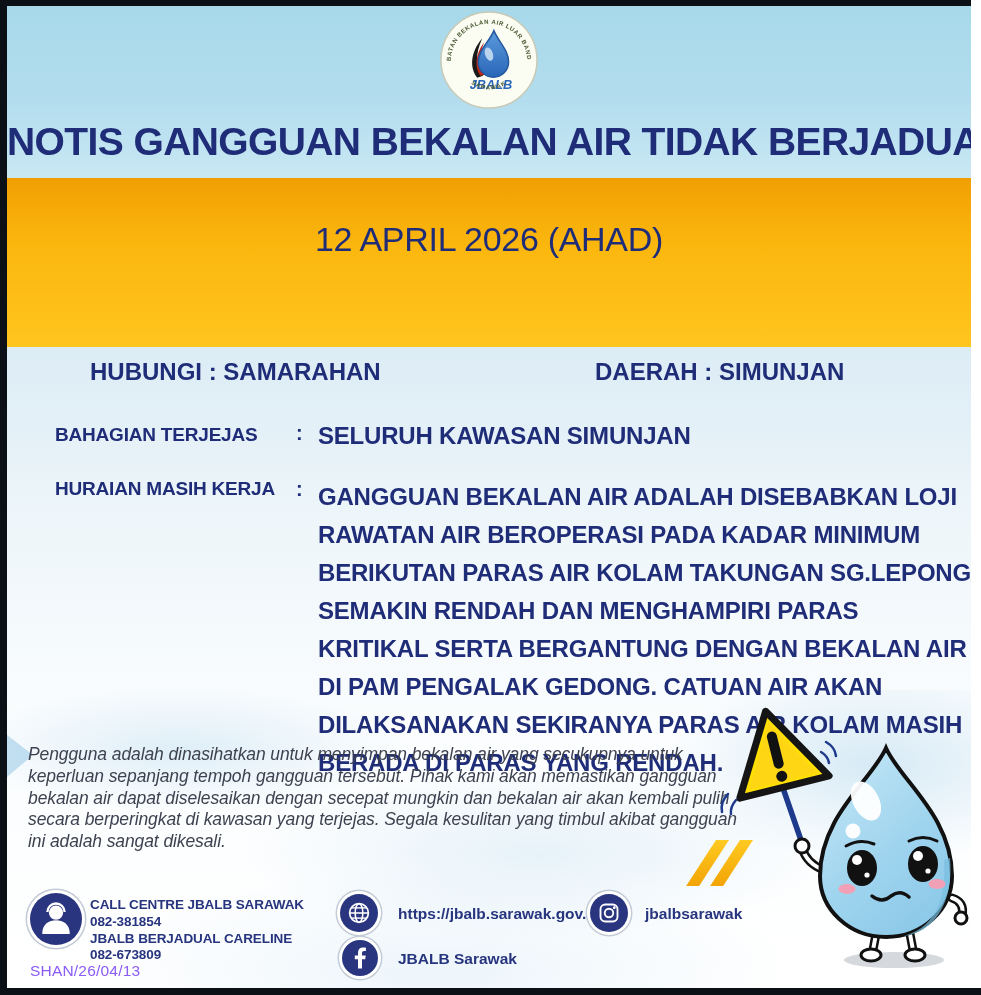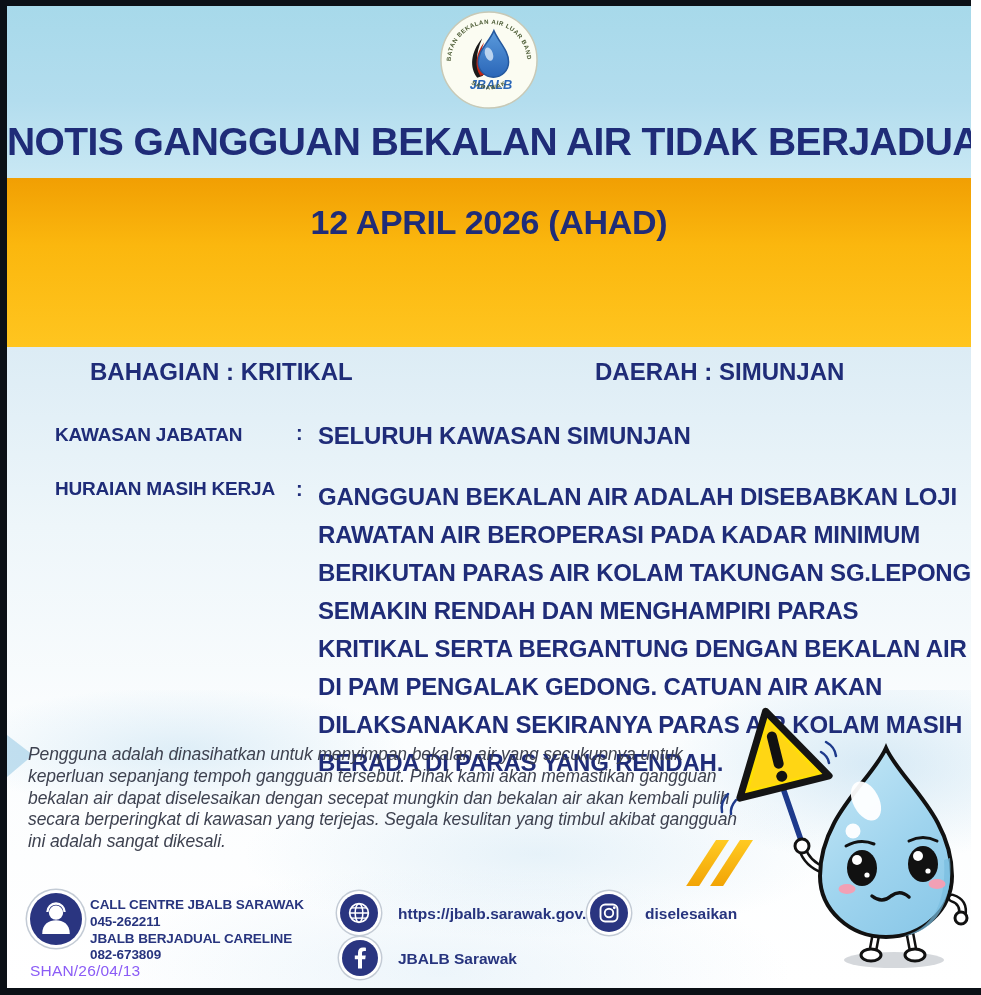--- a/index.html
+++ b/index.html
@@ -17,21 +17,21 @@
   
   .header-band{position:absolute;top:6px;left:7px;width:964px;height:172px;
     background:linear-gradient(180deg,#a7d9ea 0%,#b3ddee 55%,#c9e8f4 100%);}
   .logo{position:absolute;top:5px;left:50%;transform:translateX(-50%);width:98px;height:98px;}
   .notice-title{position:absolute;top:114px;left:0;width:100%;text-align:center;
     font-size:39px;font-weight:bold;color:#1f2c78;letter-spacing:-0.6px;white-space:nowrap;}
 
   
   .date-band{position:absolute;top:178px;left:7px;width:964px;height:169px;
     background:linear-gradient(180deg,#f19f03 0%,#fbb70e 40%,#ffc51f 100%);
-    text-align:center;color:#1f2c78;font-weight:bold;font-size:34px;padding-top:19px;box-sizing:border-box;}
+    text-align:center;color:#1f2c78;font-weight:normal;font-size:34px;padding-top:36px;box-sizing:border-box;}
   .date-band .dline{line-height:51px;letter-spacing:-0.3px;}
 
   
   .main-section{position:absolute;top:347px;left:7px;width:964px;height:641px;
     background:linear-gradient(180deg,#dcecf5 0%,#eef6fa 28%,#fbfdfe 60%,#ffffff 100%);}
 
   .region-row{position:absolute;top:358px;left:0;width:981px;color:#1f2c78;font-weight:bold;font-size:24px;z-index:2;}
   .region-bahagian{position:absolute;left:90px;top:0;}
   .region-daerah{position:absolute;left:595px;top:0;}
 
@@ -118,25 +118,25 @@
     <div class="notice-title">NOTIS GANGGUAN BEKALAN AIR TIDAK BERJADUAL</div>
   </div>
 
   <div class="date-band">
     <div class="dline">12 APRIL 2026 (AHAD)</div>
   </div>
 
   <div class="main-section"></div>
 
   <div class="region-row">
-    <span class="region-bahagian">BAHAGIAN : KRITIKAL</span>
+    <span class="region-bahagian">HUBUNGI : SAMARAHAN</span>
     <span class="region-daerah">DAERAH : SIMUNJAN</span>
   </div>
 
-  <span class="detail-label kawasan-label">KAWASAN JABATAN</span>
+  <span class="detail-label kawasan-label">BAHAGIAN TERJEJAS</span>
   <span class="detail-colon kawasan-colon">:</span>
   <span class="detail-value kawasan-value">SELURUH KAWASAN SIMUNJAN</span>
 
   <span class="detail-label huraian-label">HURAIAN MASIH KERJA</span>
   <span class="detail-colon huraian-colon">:</span>
   <div class="detail-value huraian-value">GANGGUAN BEKALAN AIR ADALAH DISEBABKAN LOJI RAWATAN AIR BEROPERASI PADA KADAR MINIMUM BERIKUTAN PARAS AIR KOLAM TAKUNGAN SG.LEPONG SEMAKIN RENDAH  DAN MENGHAMPIRI PARAS KRITIKAL SERTA BERGANTUNG DENGAN BEKALAN AIR DI PAM PENGALAK GEDONG. CATUAN  AIR AKAN DILAKSANAKAN SEKIRANYA PARAS AIR KOLAM MASIH BERADA DI PARAS YANG RENDAH.</div>
 
   <div class="splash"></div>
   <div class="splash-tri"></div>
   <div class="disclaimer">Pengguna adalah dinasihatkan untuk menyimpan bekalan air yang secukupnya untuk keperluan sepanjang tempoh gangguan tersebut. Pihak kami akan memastikan gangguan bekalan air dapat diselesaikan dengan secepat mungkin dan bekalan air akan kembali pulih secara berperingkat di kawasan yang terjejas. Segala kesulitan yang timbul akibat gangguan ini adalah sangat dikesali.</div>
@@ -146,21 +146,21 @@
 
   <div class="contact-icon icon-person">
     <svg viewBox="0 0 40 40" width="46" height="46">
       <circle cx="20" cy="14.5" r="6.2" fill="#fff"></circle>
       <path d="M8,33 C8,24 14,21 20,21 C26,21 32,24 32,33 Z" fill="#fff"></path>
       <path d="M12.5,14 a7.5,7.5 0 0 1 15,0" fill="none" stroke="#fff" stroke-width="2"></path>
     </svg>
   </div>
   <div class="contact-text cc-lines">
     <div>CALL CENTRE JBALB SARAWAK</div>
-    <div>045-262211</div>
+    <div>082-381854</div>
     <div>JBALB BERJADUAL CARELINE</div>
     <div>082-673809</div>
   </div>
 
   <div class="contact-icon icon-globe">
     <svg viewBox="0 0 40 40" width="34" height="34">
       <circle cx="20" cy="20" r="11" fill="none" stroke="#fff" stroke-width="2"></circle>
       <ellipse cx="20" cy="20" rx="4.5" ry="11" fill="none" stroke="#fff" stroke-width="1.8"></ellipse>
       <line x1="9" y1="20" x2="31" y2="20" stroke="#fff" stroke-width="1.8"></line>
       <line x1="11" y1="14" x2="29" y2="14" stroke="#fff" stroke-width="1.6"></line>
@@ -169,21 +169,21 @@
   </div>
   <div class="contact-text website-text">https://jbalb.sarawak.gov.my/</div>
 
   <div class="contact-icon icon-instagram">
     <svg viewBox="0 0 40 40" width="34" height="34">
       <rect x="10" y="10" width="20" height="20" rx="5.5" fill="none" stroke="#fff" stroke-width="2.2"></rect>
       <circle cx="20" cy="20" r="5" fill="none" stroke="#fff" stroke-width="2.2"></circle>
       <circle cx="26.2" cy="13.8" r="1.7" fill="#fff"></circle>
     </svg>
   </div>
-  <div class="contact-text instagram-text">diselesaikan</div>
+  <div class="contact-text instagram-text">jbalbsarawak</div>
 
   <div class="contact-icon icon-facebook">
     <svg viewBox="0 0 40 40" width="32" height="32">
       <path d="M22.5,33 L22.5,21.5 L26.5,21.5 L27.2,16.8 L22.5,16.8 L22.5,13.8 C22.5,12.3 23.2,11.2 25.1,11.2 L27.4,11.2 L27.4,7.1 C26.6,7 25.2,6.9 23.7,6.9 C20,6.9 17.5,9.2 17.5,13.3 L17.5,16.8 L13.5,16.8 L13.5,21.5 L17.5,21.5 L17.5,33 Z" fill="#fff"></path>
     </svg>
   </div>
   <div class="contact-text facebook-text">JBALB Sarawak</div>
 
   <div class="reference">SHAN/26/04/13</div>
 

